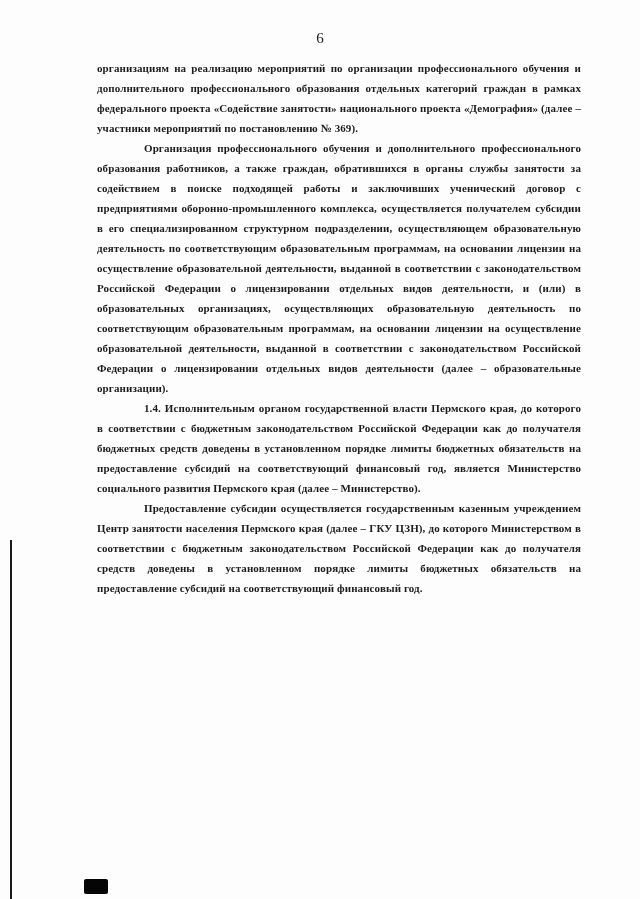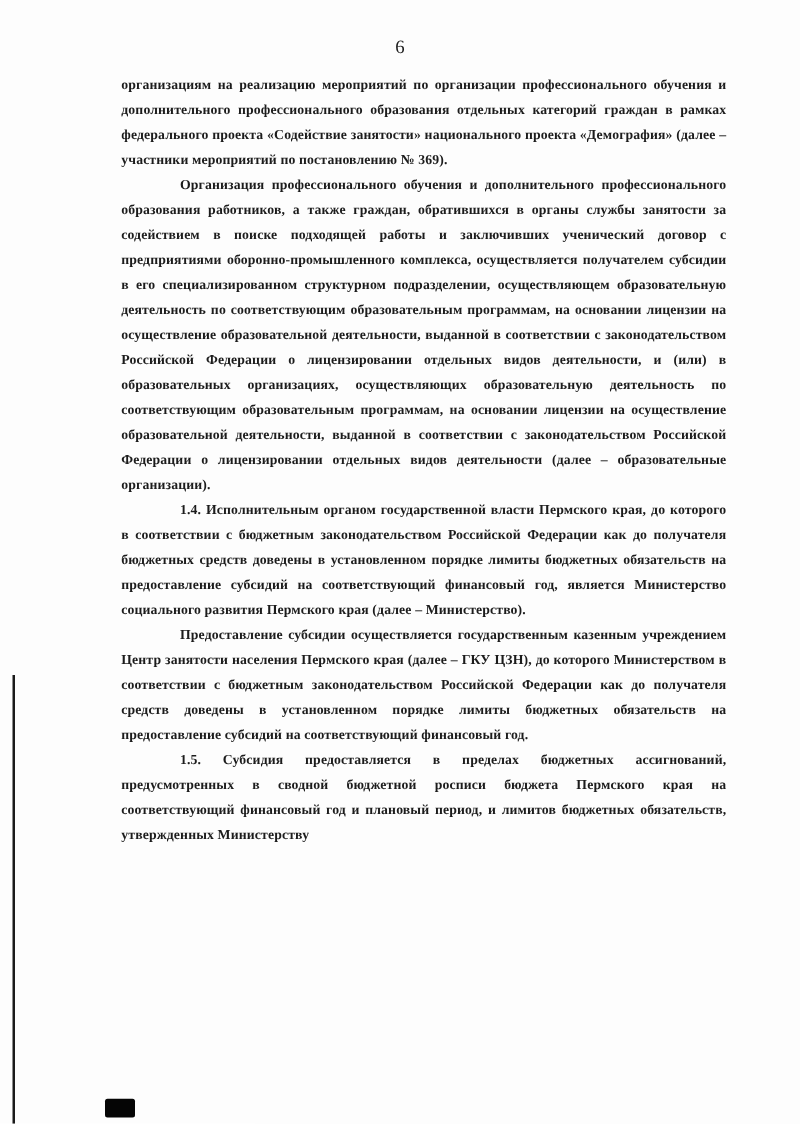--- a/index.html
+++ b/index.html
@@ -72,20 +72,19 @@
 
 <div class="page">
 
   <div class="page-number">6</div>
 
   <div class="content">
     <p>организациям на реализацию мероприятий по организации профессионального обучения и дополнительного профессионального образования отдельных категорий граждан в рамках федерального проекта «Содействие занятости» национального проекта «Демография» (далее – участники мероприятий по постановлению № 369).</p>
     <p class="indent">Организация профессионального обучения и дополнительного профессионального образования работников, а также граждан, обратившихся в органы службы занятости за содействием в поиске подходящей работы и заключивших ученический договор с предприятиями оборонно-промышленного комплекса, осуществляется получателем субсидии в его специализированном структурном подразделении, осуществляющем образовательную деятельность по соответствующим образовательным программам, на основании лицензии на осуществление образовательной деятельности, выданной в соответствии с законодательством Российской Федерации о лицензировании отдельных видов деятельности, и (или) в образовательных организациях, осуществляющих образовательную деятельность по соответствующим образовательным программам, на основании лицензии на осуществление образовательной деятельности, выданной в соответствии с законодательством Российской Федерации о лицензировании отдельных видов деятельности (далее – образовательные организации).</p>
     <p class="indent">1.4. Исполнительным органом государственной власти Пермского края, до которого в соответствии с бюджетным законодательством Российской Федерации как до получателя бюджетных средств доведены в установленном порядке лимиты бюджетных обязательств на предоставление субсидий на соответствующий финансовый год, является Министерство социального развития Пермского края (далее – Министерство).</p>
     <p class="indent">Предоставление субсидии осуществляется государственным казенным учреждением Центр занятости населения Пермского края (далее – ГКУ ЦЗН), до которого Министерством в соответствии с бюджетным законодательством Российской Федерации как до получателя средств доведены в установленном порядке лимиты бюджетных обязательств на предоставление субсидий на соответствующий финансовый год.</p>
-    <p class="indent">1.5. Субсидия предоставляется в пределах бюджетных ассигнований, предусмотренных в сводной бюджетной росписи бюджета Пермского края на соответствующий финансовый год и плановый период, и лимитов бюджетных обязательств, утвержденных Министерству</p>
   </div>
 
   <div class="scan-line"></div>
 
   <div class="scan-blob"></div>
 
 </div>
 
 </body></html>

